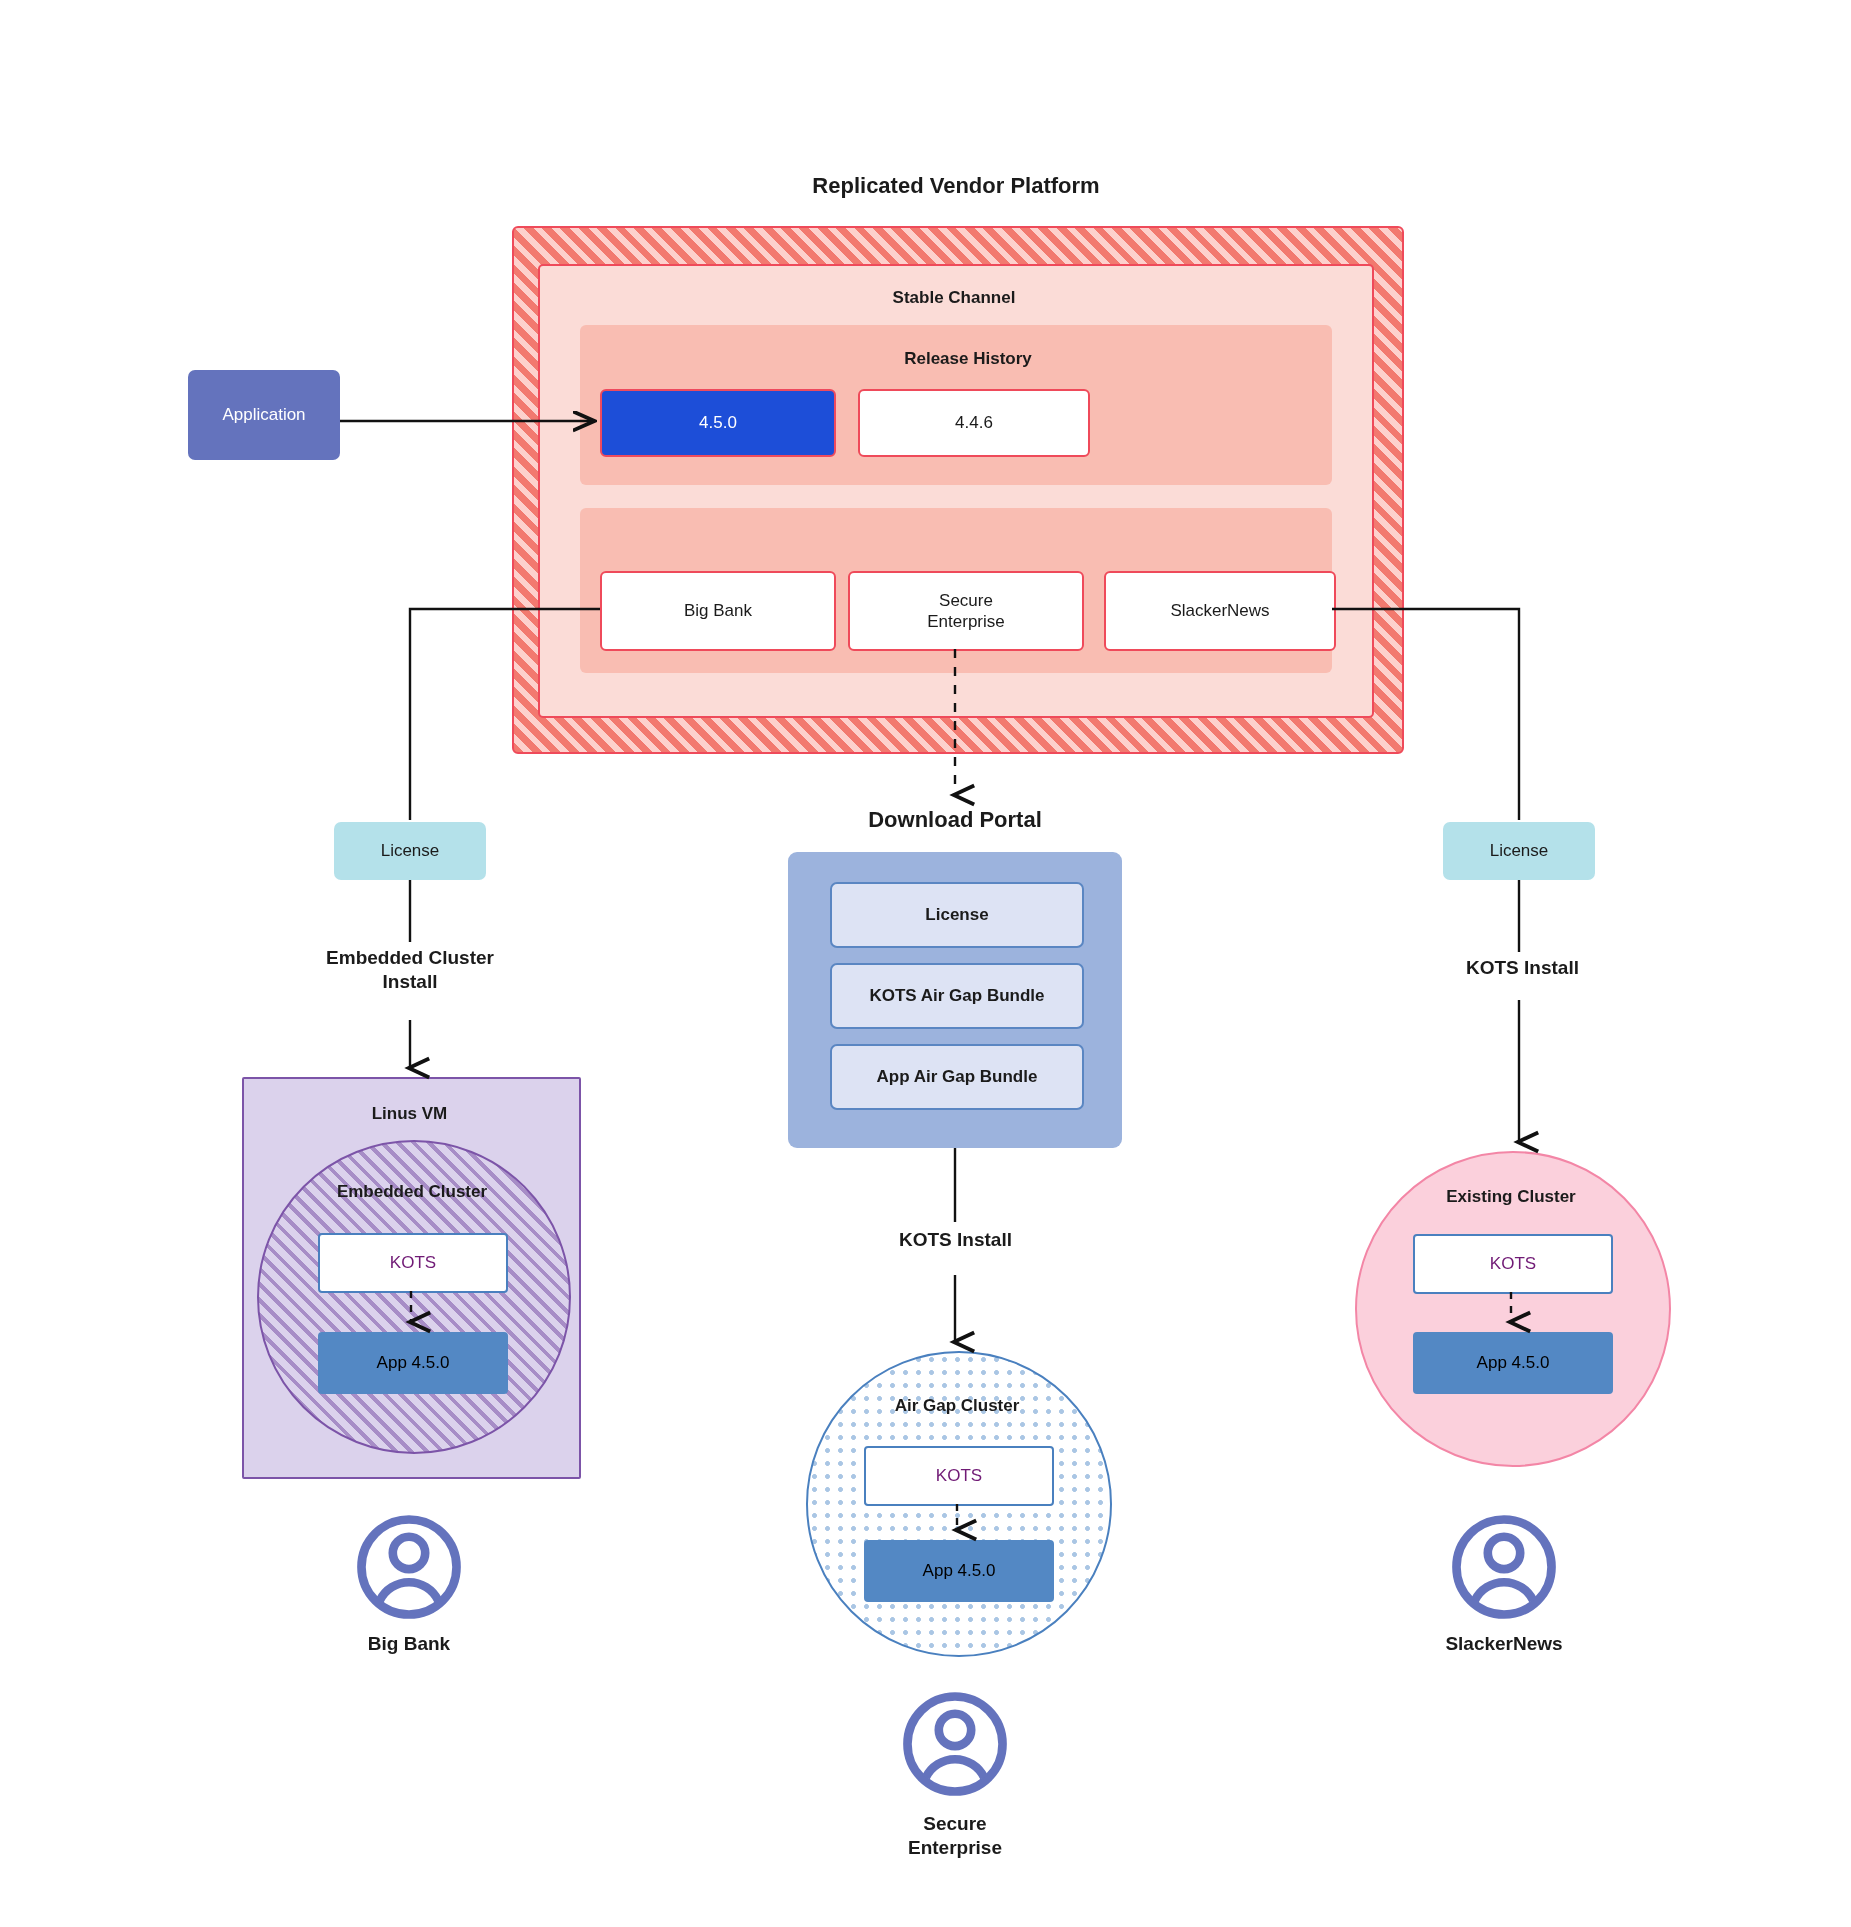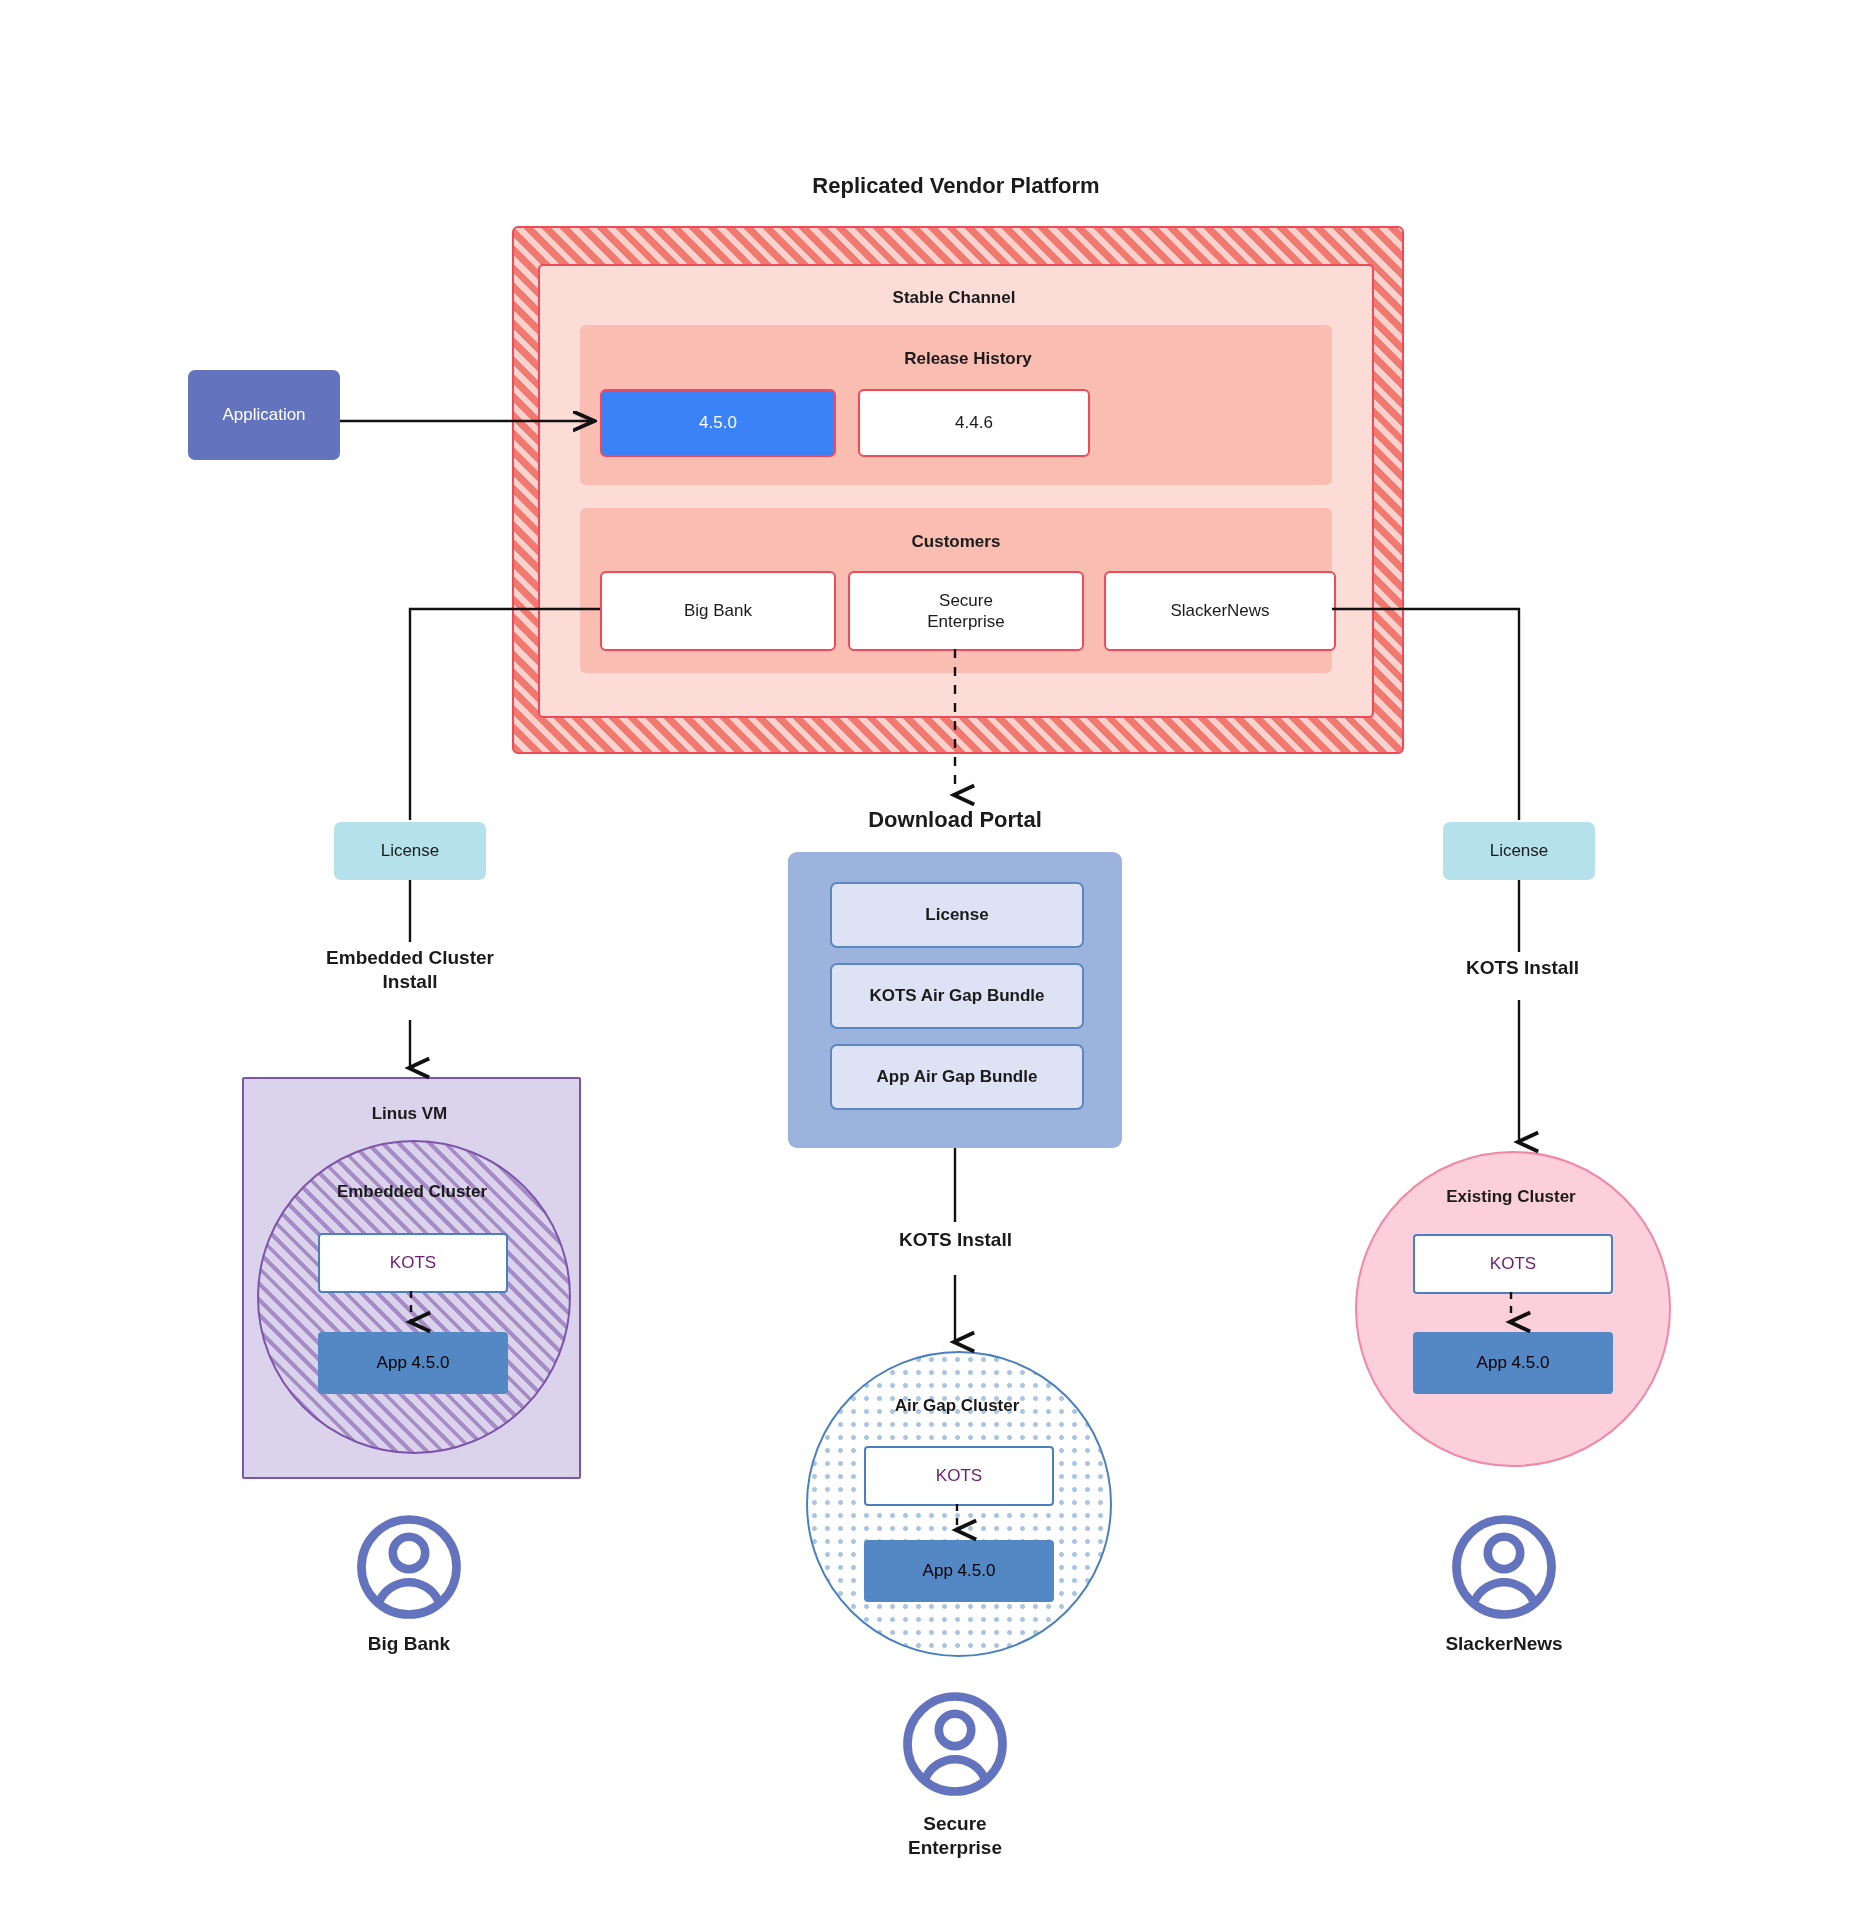--- a/index.html
+++ b/index.html
@@ -63,21 +63,21 @@
   .chip {
     position: absolute;
     border-radius: 6px;
     display: flex; align-items: center; justify-content: center;
     text-align: center;
     font-size: 17px;
     line-height: 1.25;
     white-space: pre-line;
   }
   .chip-filled {
-    background: #3b82f6; color: #ffffff; border: 2px solid #ee4a5e;
+    background: #1d4ed8; color: #ffffff; border: 2px solid #ee4a5e;
   }
   .chip-outline {
     background: #ffffff; color: #1b1b1b; border: 2px solid #ef4a5a;
   }
 
   
   #application {
     left: 188px; top: 370px; width: 152px; height: 90px;
     background: #6473bd; color: #ffffff;
     border-radius: 7px;
@@ -179,21 +179,20 @@
 
   <div class="lbl title-sm" style="left:538px; top:287px; width:832px;">Stable Channel</div>
 
   <div class="abs inner-panel" id="release-history"></div>
   <div class="lbl title-sm" style="left:592px; top:348px; width:752px;">Release History</div>
 
   <div class="chip chip-filled" style="left:600px; top:389px; width:232px; height:64px;">4.5.0</div>
   <div class="chip chip-outline" style="left:858px; top:389px; width:228px; height:64px;">4.4.6</div>
 
   <div class="abs inner-panel" id="customers"></div>
-  <div class="lbl title-sm" style="left:580px; top:531px; width:752px;">Customers</div>
 
   <div class="chip chip-outline" style="left:600px; top:571px; width:232px; height:76px;">Big Bank</div>
   <div class="chip chip-outline" style="left:848px; top:571px; width:232px; height:76px;">Secure
 Enterprise</div>
   <div class="chip chip-outline" style="left:1104px; top:571px; width:228px; height:76px;">SlackerNews</div>
 
   <div class="abs" id="application">Application</div>
 
   <div class="license-chip" style="left:334px; top:822px;">License</div>
   <div class="license-chip" style="left:1443px; top:822px;">License</div>

